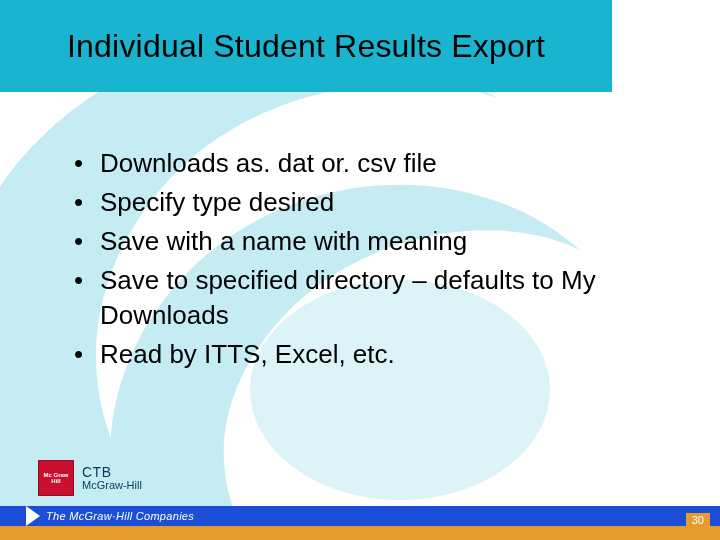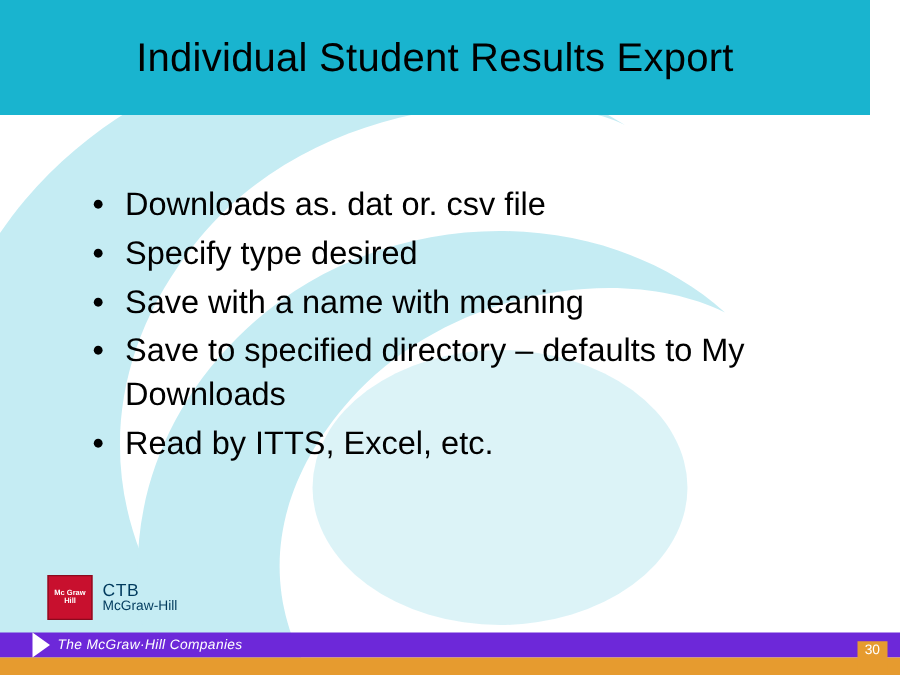--- a/index.html
+++ b/index.html
@@ -1,34 +1,34 @@
 <!DOCTYPE html>
 <html><head>
 <meta charset="utf-8">
 <style>
   html,body{margin:0;padding:0;width:720px;height:540px;font-family:Arial,Helvetica,sans-serif;overflow:hidden}
   .slide{position:relative;width:720px;height:540px;background:#fff}
   
   .bg{position:absolute;inset:0;overflow:hidden}
   .bg svg{position:absolute;top:-40px;left:-120px}
   
-  .titlebar{position:absolute;top:0;left:0;width:696px;height:92px;background:#19b4cf;display:flex;align-items:center;justify-content:center}
+  .titlebar{position:absolute;top:0;left:0;width:612px;height:92px;background:#19b4cf;display:flex;align-items:center;justify-content:center}
   .titlebar h1{margin:0;color:#000;font-weight:400;font-size:32px;letter-spacing:.2px}
   
   .body{position:absolute;top:130px;left:50px;right:60px}
   ul.bullets{margin:16px;padding:0;list-style:none}
   ul.bullets li{position:relative;padding-left:34px;font-size:26px;line-height:1.35;color:#000;margin:0 0 4px 0}
   ul.bullets li::before{content:"•";position:absolute;left:8px;top:0;font-size:26px;color:#000}
   
   .logo-block{position:absolute;left:38px;bottom:44px;display:flex;align-items:center;gap:8px}
   .mh-sq{width:34px;height:34px;background:#c8102e;color:#fff;font-size:6px;line-height:1.05;display:flex;align-items:center;justify-content:center;text-align:center;font-weight:700;border:1px solid #8a0a1e}
   .ctb{color:#003a5d;font-weight:400;line-height:1.05}
   .ctb .line1{font-size:14px;letter-spacing:.5px}
   .ctb .line2{font-size:11px}
-  .footbar{position:absolute;left:0;bottom:14px;width:720px;height:20px;background:#6d28d9;display:flex;align-items:center}
+  .footbar{position:absolute;left:0;bottom:14px;width:720px;height:20px;background:#1d4ed8;display:flex;align-items:center}
   .footbar .arrow{width:0;height:0;border-top:10px solid transparent;border-bottom:10px solid transparent;border-left:14px solid #fff;margin-left:26px}
   .footbar .txt{color:#fff;font-size:11px;font-style:italic;margin-left:6px;letter-spacing:.3px}
   .pagenum{position:absolute;right:10px;bottom:0;color:#fff;font-size:11px;background:#e69b2f;height:27px;line-height:14px;padding:0 6px}
   .orange-strip{position:absolute;left:0;bottom:0;width:720px;height:14px;background:#e69b2f}
 </style>
 </head>
 <body>
 
 <div class="slide">
 

